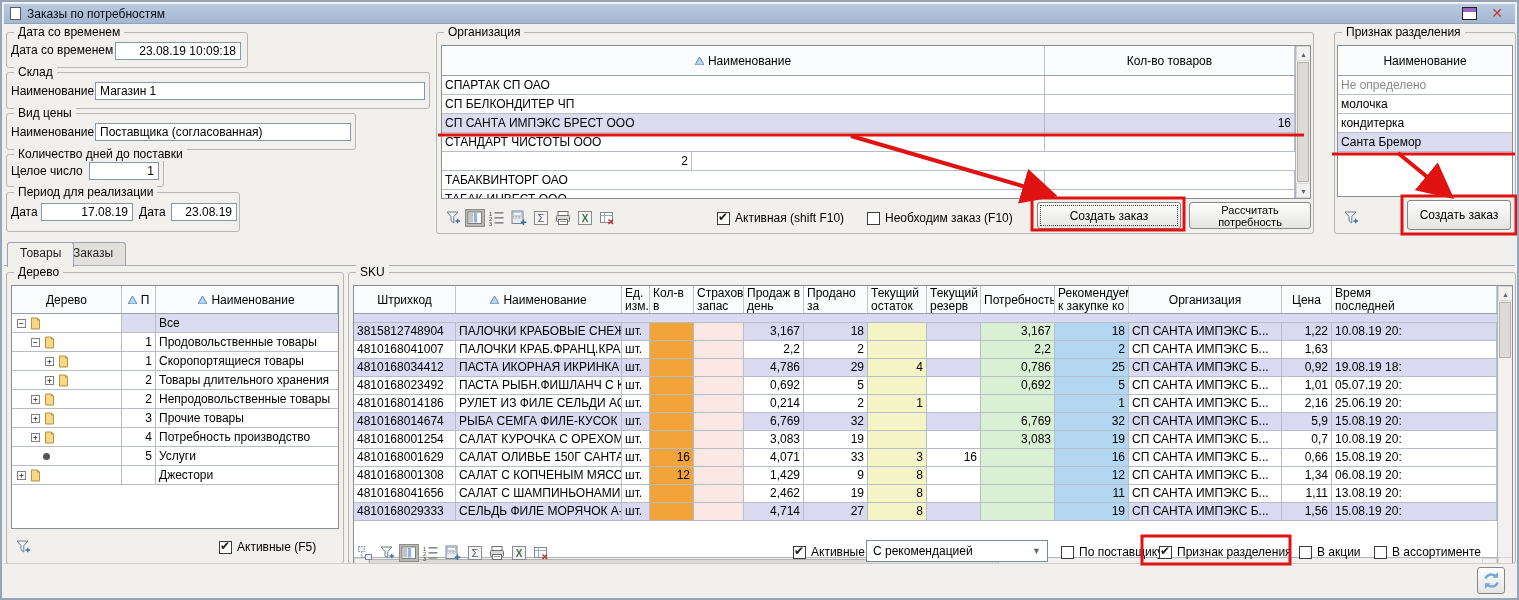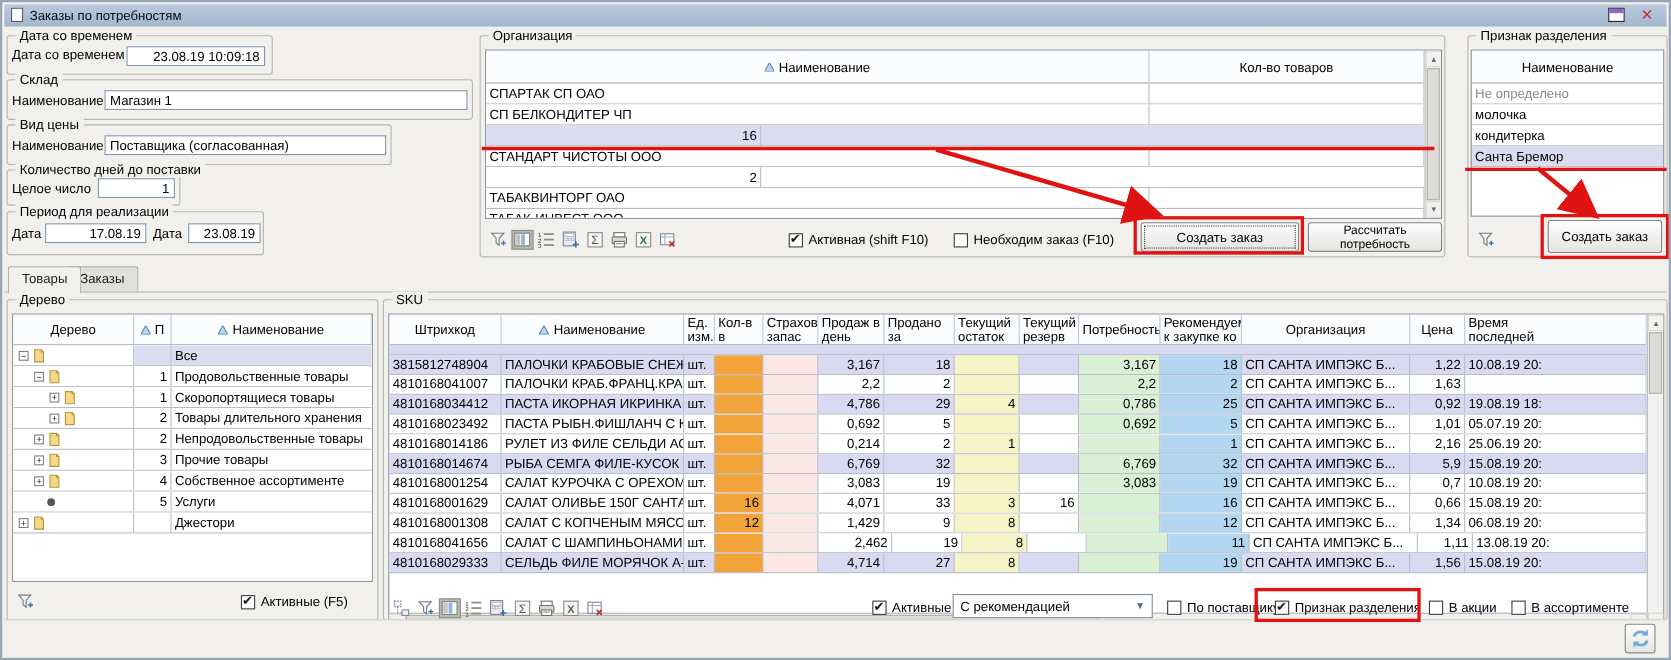--- a/index.html
+++ b/index.html
@@ -131,20 +131,21 @@
           <div id="org-body" style="overflow:hidden;flex:1;">
               <div class="t-row">
                 <div class="t-cell flex1">СПАРТАК СП ОАО</div>
                 <div class="t-cell tr" style="width: 250px;"></div>
               </div>
               <div class="t-row">
                 <div class="t-cell flex1">СП БЕЛКОНДИТЕР ЧП</div>
                 <div class="t-cell tr" style="width: 250px;"></div>
               </div>
               <div class="t-row sel-row">
+                <div class="t-cell flex1">СП САНТА ИМПЭКС БРЕСТ ООО</div>
                 <div class="t-cell tr" style="width: 250px;">16</div>
               </div>
               <div class="t-row">
                 <div class="t-cell flex1">СТАНДАРТ ЧИСТОТЫ ООО</div>
                 <div class="t-cell tr" style="width: 250px;"></div>
               </div>
               <div class="t-row">
                 <div class="t-cell tr" style="width: 250px;">2</div>
               </div>
               <div class="t-row">
@@ -384,21 +385,21 @@
               <span style="display: inline-block; width: 16px; flex: 0 0 auto;"></span>
               <span class="exp">+</span>
               <span style="display: inline-flex; flex: 0 0 auto;">
                 <svg width="13" height="13" viewBox="0 0 13 13">
                   <path d="M2.5 1h6l2 2v9h-8z" fill="#f6d886" stroke="#b3943f"></path>
                   <path d="M8.5 1v2h2" fill="none" stroke="#b3943f"></path>
                 </svg>
               </span>
             </div>
             <div class="t-cell tr" style="width: 34px;">4</div>
-            <div class="t-cell flex1" style="border-right: none;">Собственное ассортименте</div>
+            <div class="t-cell flex1" style="border-right: none;">Потребность производство</div>
           </div>
           <div class="t-row">
             <div class="t-cell tree-deep" style="width: 110px;">
               <span style="display: inline-block; width: 16px; flex: 0 0 auto;"></span>
               <span class="dotleaf"></span>
             </div>
             <div class="t-cell tr" style="width: 34px;">5</div>
             <div class="t-cell flex1" style="border-right: none;">Услуги</div>
           </div>
           <div class="t-row">
@@ -655,21 +656,21 @@
                 <div class="t-cell" style="width: 153px; line-height: 17px;">СП САНТА ИМПЭКС Б...</div>
                 <div class="t-cell tr" style="width: 50px; line-height: 17px;">1,34</div>
                 <div class="t-cell flex1" style="line-height: 17px;">06.08.19 20:</div>
               </div>
               <div class="t-row" style="height: 18px;">
                 <div class="t-cell" style="width: 102px; line-height: 17px;">4810168041656</div>
                 <div class="t-cell" style="width: 166px; line-height: 17px;">САЛАТ С ШАМПИНЬОНАМИ 250Г ...</div>
                 <div class="t-cell" style="width: 28px; line-height: 17px;">шт.</div>
                 <div class="t-cell tr bg-or" style="width: 44px; line-height: 17px;"></div>
                 <div class="t-cell bg-pk" style="width: 50px; line-height: 17px;"></div>
-                <div class="t-cell tr" style="width: 60px; line-height: 17px; margin-left: 7px;">2,462</div>
+                <div class="t-cell tr" style="width: 60px; line-height: 17px;">2,462</div>
                 <div class="t-cell tr" style="width: 64px; line-height: 17px;">19</div>
                 <div class="t-cell tr bg-yl" style="width: 59px; line-height: 17px;">8</div>
                 <div class="t-cell tr" style="width: 54px; line-height: 17px;"></div>
                 <div class="t-cell tr bg-gr" style="width: 74px; line-height: 17px;"></div>
                 <div class="t-cell tr bg-bl" style="width: 74px; line-height: 17px;">11</div>
                 <div class="t-cell" style="width: 153px; line-height: 17px;">СП САНТА ИМПЭКС Б...</div>
                 <div class="t-cell tr" style="width: 50px; line-height: 17px;">1,11</div>
                 <div class="t-cell flex1" style="line-height: 17px;">13.08.19 20:</div>
               </div>
               <div class="t-row hl" style="height: 18px;">

